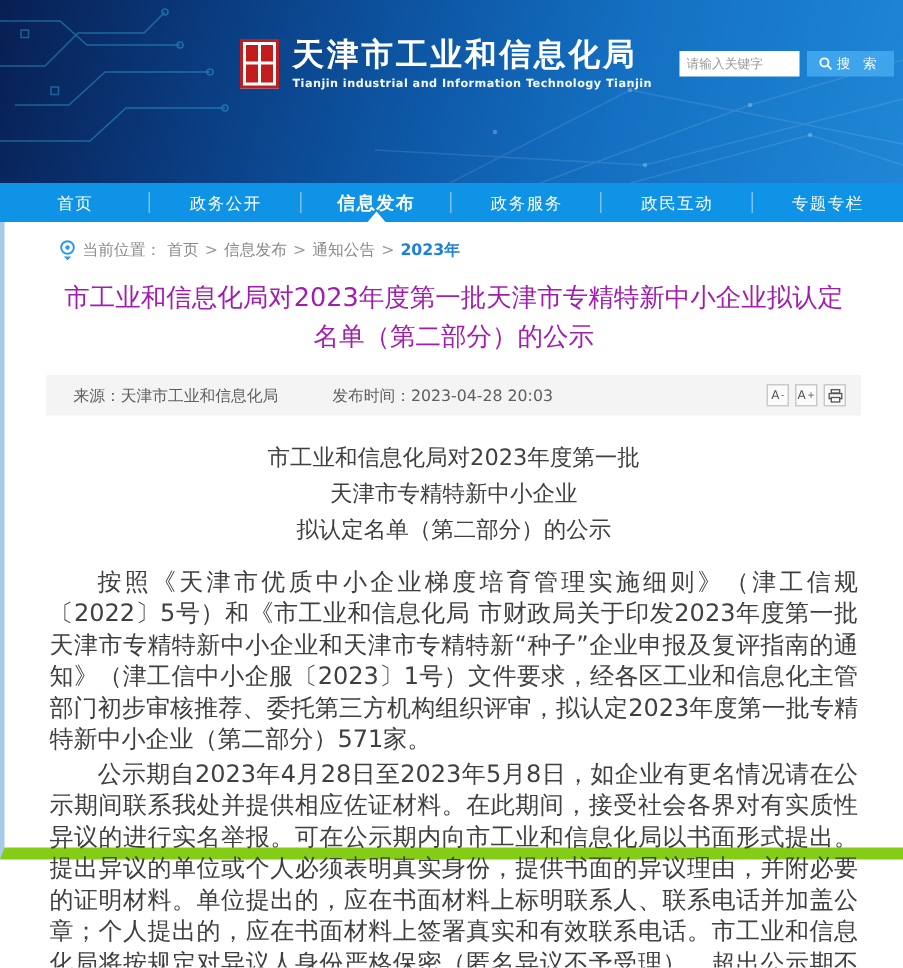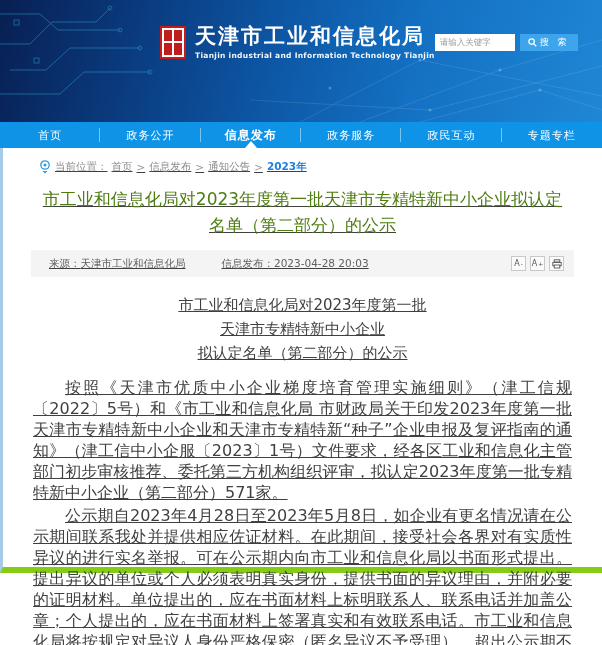--- a/index.html
+++ b/index.html
@@ -21,21 +21,21 @@
   }
   .seal {
     width:26px; height:33px; background:#ffffff; border:2px solid #c21d1d;
     display:grid; grid-template-columns:1fr 1fr; grid-template-rows:1fr 1fr;
     gap:2px; padding:2px; flex:0 0 auto;
   }
   .seal i { background:#c21d1d; display:block; }
   .titles { margin-left:9px; color:#ffffff; }
   .title-cn { font-size:21px; font-weight:bold; letter-spacing:2px; line-height:24px; }
   .title-en { font-size:7.5px; font-weight:bold; letter-spacing:.3px; margin-top:3px; opacity:.95; }
-  .search { display:flex; height:17px; }
+  .search { display:flex; margin-left:18px; height:17px; }
   .search input {
     width:80px; height:17px; border:none; outline:none; background:#ffffff;
     font-size:8.5px; padding:0 5px; color:#333;
   }
   .search input::placeholder { color:#9a9a9a; }
   .search-btn {
     margin-left:5px; width:58px; height:17px; border:none; cursor:pointer;
     background:#3ea4ec; color:#ffffff; font-size:9px; letter-spacing:3px;
     display:flex; align-items:center; justify-content:center; gap:3px;
   }
@@ -51,33 +51,33 @@
   }
   .nav-item.active { font-weight:bold; font-size:12px; }
   .nav-item.active::before {
     content:""; position:absolute; bottom:0; left:50%; transform:translateX(-50%);
     border-left:6px solid transparent; border-right:6px solid transparent;
     border-bottom:7px solid #ffffff;
   }
   
   .page {
     position:relative; height:425px; background:#ffffff;
-    border-left:3px solid #a6cbe9; border-bottom:6px solid #84cc16;text-decoration:underline;
+    border-left:3px solid #a6cbe9; border-bottom:8px solid #84cc16;
   }
   .breadcrumb {
     display:flex; align-items:center; gap:4px;
     padding:12px 0 4px 36px; font-size:10.5px; color:#8a8a8a;
   }
   .breadcrumb .pin { width:12px; height:14px; flex:0 0 auto; }
   .crumb { color:#8a8a8a; cursor:pointer; }
   .crumb-sep { color:#9a9a9a; }
   .crumb-current { color:#1c80dc; font-weight:bold; cursor:pointer; }
   .headline {
     margin:8px auto 0; max-width:530px; text-align:center;
-    color:#4d7c0f; font-size:17px; line-height:26px; font-weight:500;
+    color:#a21caf; font-size:17px; line-height:26px; font-weight:500;
   }
   .meta-bar {
     margin:12px 28px 0; height:27px; background:#f4f4f4;
     display:flex; align-items:center; 
     position:relative; font-size:10.5px; color:#5f5f5f;
   }
   .meta-item { margin:0 18px; }
   .meta-tools { position:absolute; right:10px; top:6px; display:flex; gap:4px; }
   .tool-btn {
     width:15px; height:15px; border:1px solid #c9c9c9; background:#fbfbfb;
@@ -174,21 +174,21 @@
     <span class="crumb-sep">&gt;</span>
     <span class="crumb">通知公告</span>
     <span class="crumb-sep">&gt;</span>
     <span class="crumb-current">2023年</span>
   </div>
 
   <h1 class="headline">市工业和信息化局对2023年度第一批天津市专精特新中小企业拟认定名单（第二部分）的公示</h1>
 
   <div class="meta-bar">
     <span class="meta-item"><span>来源：</span><span>天津市工业和信息化局</span></span>
-    <span class="meta-item"><span>信息发布：</span><span>2023-04-28 20:03</span></span>
+    <span class="meta-item"><span>发布时间：</span><span>2023-04-28 20:03</span></span>
     <span class="meta-tools">
       <span class="tool-btn">
           <span>A</span>
           <sup>-</sup>
         </span>
       <span class="tool-btn">
           <span>A</span>
           <sup>+</sup>
         </span>
       <span class="tool-btn">

